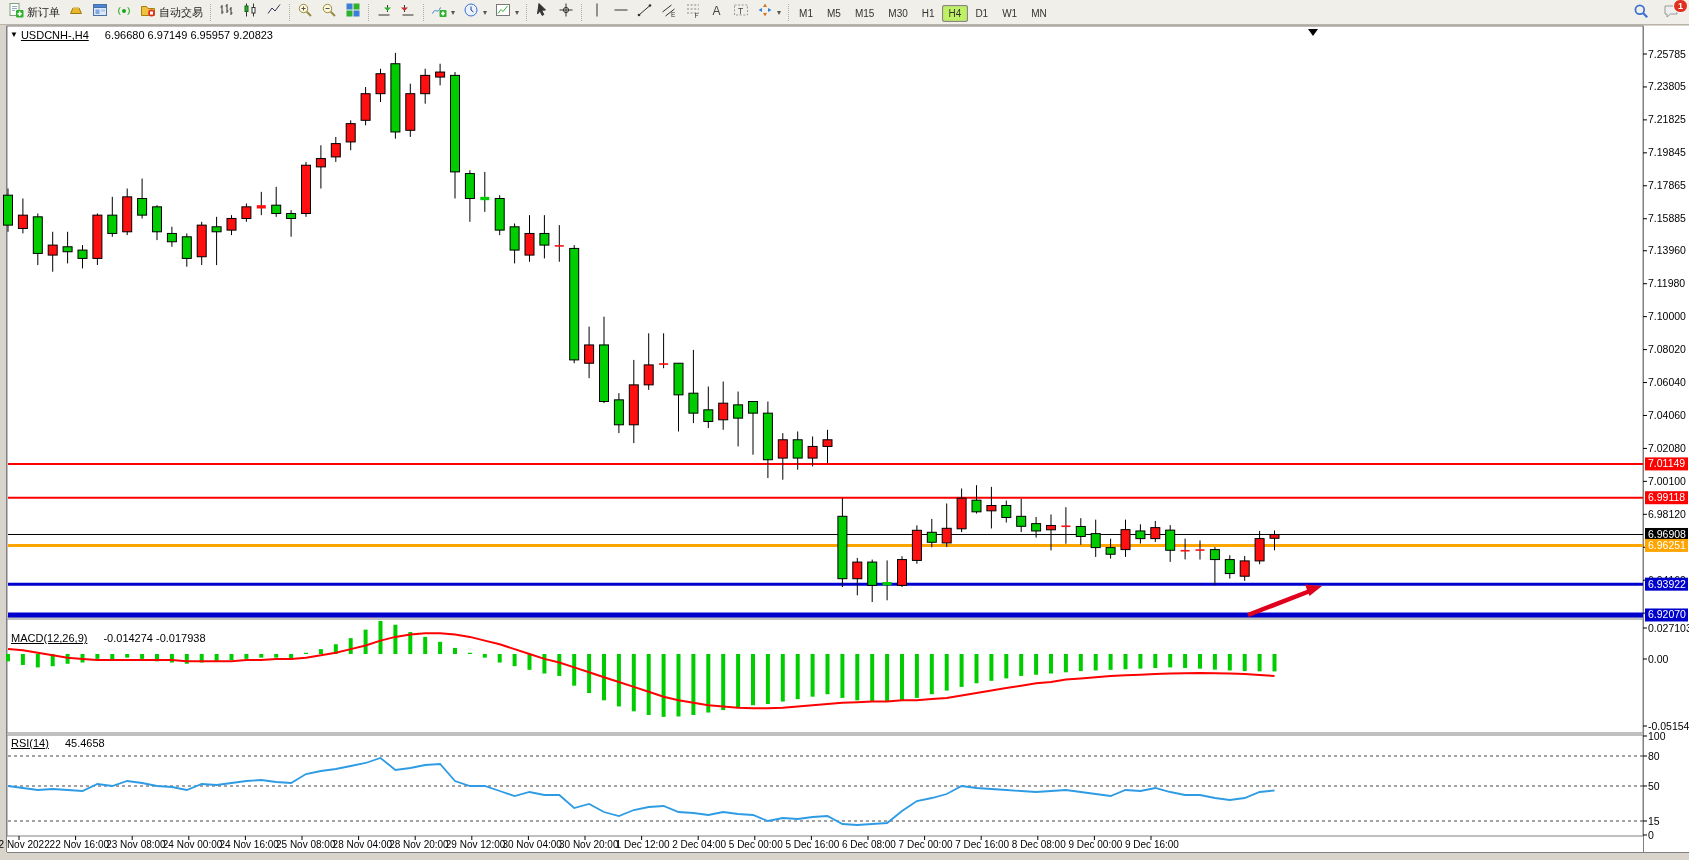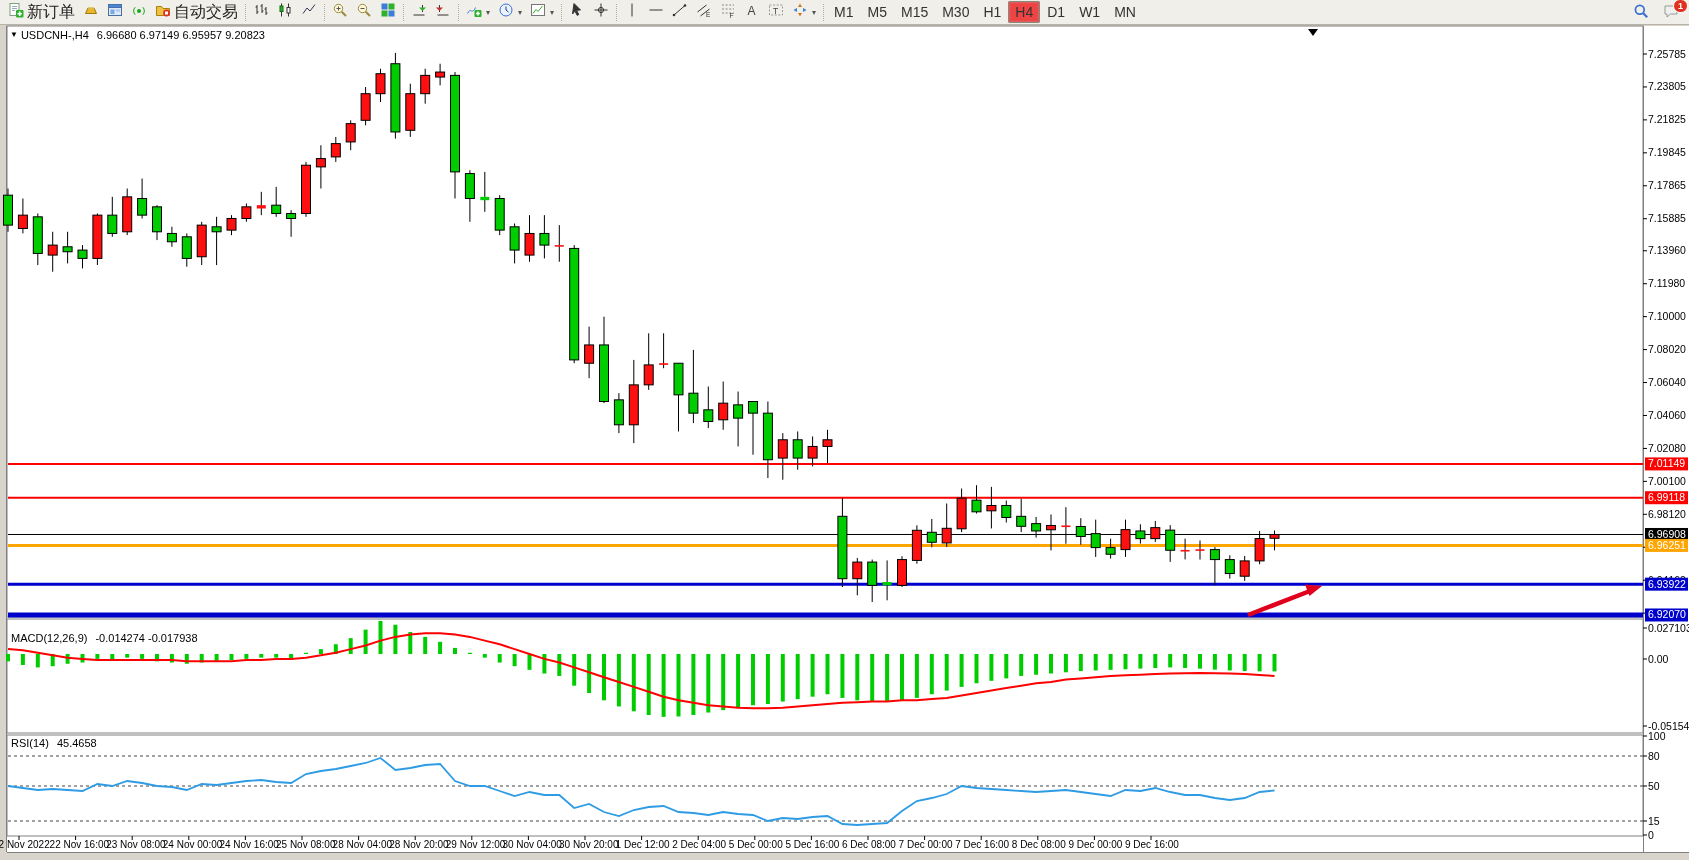--- a/index.html
+++ b/index.html
@@ -4,36 +4,36 @@
 <style>
   html,body{margin:0;padding:0;}
   body{width:1689px;height:860px;overflow:hidden;position:relative;
        font-family:"Liberation Sans",sans-serif;background:#d8d4cc;}
   #plot{position:absolute;left:0;top:0;z-index:0;}
   
   #toolbar{position:absolute;left:0;top:0;width:1689px;height:25px;background:#f1efe9;
            border-bottom:1px solid #b8b4a8;z-index:5;display:flex;align-items:center;padding-left:4px;box-sizing:border-box;}
   .tb-btn{display:inline-flex;align-items:center;gap:3px;height:20px;padding:0 3px;border:1px solid transparent;
           border-radius:2px;cursor:pointer;white-space:nowrap;}
-  .tb-btn .lbl{font-size:16px;color:#222;}
+  .tb-btn .lbl{font-size:11px;color:#222;}
   .tb-btn .dd{font-size:8px;color:#555;margin-left:1px;}
   .tb-sep{width:5px;height:18px;margin:0 3px;border-left:1px dotted #b0aca0;}
-  .tf-btn{font-size:14px;color:#333;padding:2px 6px;height:16px;line-height:16px;cursor:pointer;border:1px solid transparent;border-radius:2px;}
-  .tf-btn.active{background:#ef4444;border:1px solid #8a867a;box-shadow:inset 0 0 2px #aaa;}
+  .tf-btn{font-size:10px;color:#333;padding:2px 6px;height:16px;line-height:16px;cursor:pointer;border:1px solid transparent;border-radius:2px;}
+  .tf-btn.active{background:#bef264;border:1px solid #8a867a;box-shadow:inset 0 0 2px #aaa;}
   #tb-right{position:absolute;right:6px;top:2px;display:flex;align-items:center;gap:6px;}
   .notif-wrap{position:relative;}
   .notif-badge{position:absolute;top:-4px;right:-6px;background:#e03020;color:#fff;font-size:9px;
                border-radius:8px;padding:0 4px;line-height:12px;font-weight:bold;border:1px solid #fff;}
   
   .overlay-label{position:absolute;z-index:3;font-size:11px;color:#000;}
   #chart-title{left:10px;top:29px;}
   #chart-title .tri{font-size:8px;vertical-align:2px;margin-right:3px;color:#000;}
   #macd-label{left:11px;top:632px;}
   #rsi-label{left:11px;top:737px;text-align:center;}
-  .sp{margin-right:8px;}
+  .sp{margin-right:16px;text-decoration:underline;}
 </style>
 </head>
 <body>
 
 <svg id="plot" width="1689" height="860">
     <rect x="0" y="0" width="1689" height="860" fill="#d8d4cc"></rect>
     <rect x="7" y="26" width="1682" height="826" fill="#ffffff"></rect>
     <rect x="7" y="26" width="1636" height="591" fill="#ffffff" stroke="#808080"></rect>
     <rect x="7" y="619" width="1636" height="114" fill="#ffffff" stroke="#808080"></rect>
     <rect x="7" y="735" width="1636" height="101" fill="#ffffff" stroke="#808080"></rect>

